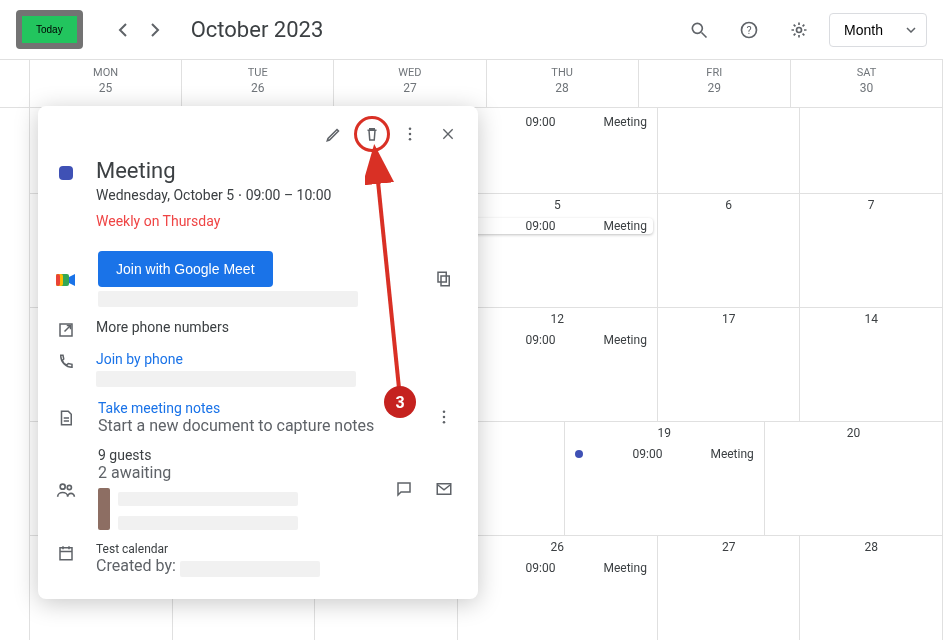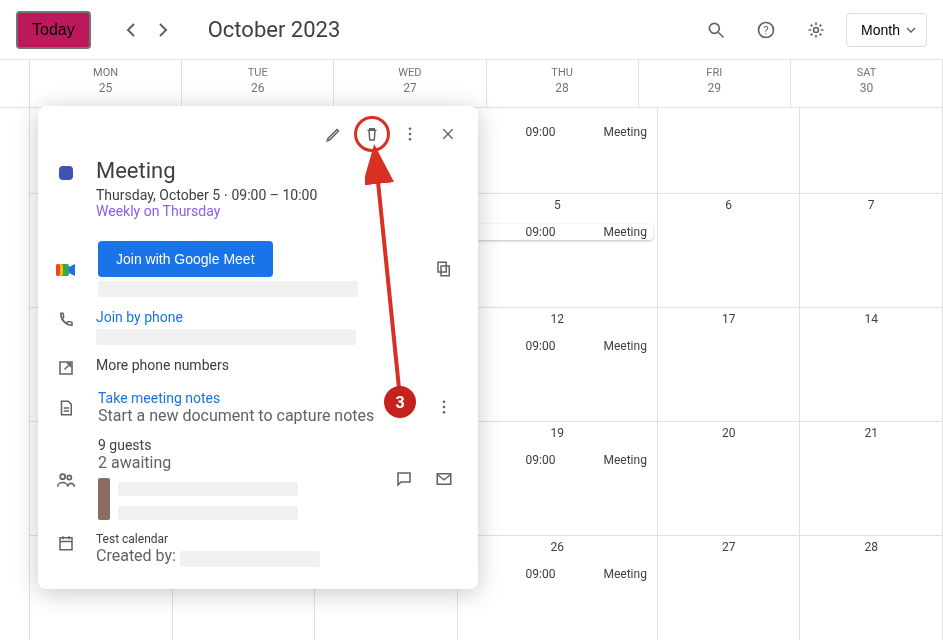--- a/index.html
+++ b/index.html
@@ -17,57 +17,57 @@
 
   
   .header {
     display: flex;
     align-items: center;
     padding: 8px 16px;
     height: 60px;
     border-bottom: 1px solid #e0e0e0;
   }
   .today-btn {
-    border: 2px solid #737373;
+    border: 6px solid #737373;
     border-radius: 4px;
     padding: 8px 14px;
-    font-size: 16px;
-    background: #be185d;
+    font-size: 10px;
+    background: #22c55e;
     cursor: pointer;
   }
   .nav-group { display: flex; align-items: center; margin-left: 24px; }
   .nav-btn {
     width: 32px; height: 32px;
     display: flex; align-items: center; justify-content: center;
     border-radius: 50%;
     cursor: pointer;
     color: #5f6368;
     font-size: 18px;
   }
   .header-title {
-    margin-left: 29px;
+    margin-left: 20px;
     font-size: 22px;
     color: #3c4043;
   }
   .header-right { margin-left: auto; display: flex; align-items: center; gap: 10px; }
   .icon-btn {
     width: 40px; height: 40px;
     display: flex; align-items: center; justify-content: center;
     border-radius: 50%;
     color: #5f6368;
     cursor: pointer;
   }
   .view-btn {
     border: 1px solid #dadce0;
     border-radius: 4px;
     padding: 8px 10px 8px 14px;
     font-size: 14px;
     background: #fff;
     cursor: pointer;
-    display: flex; align-items: center; gap: 6px;
+    display: flex; align-items: center; gap: 23px;
   }
 
   
   .calendar {
     position: relative;
     width: 100%;
   }
   .day-header-row {
     display: flex;
     border-bottom: 1px solid #e0e0e0;
@@ -98,21 +98,21 @@
   .day-num {
     text-align: center;
     font-size: 12px;
     color: #3c4043;
     margin-bottom: 6px;
   }
   .event-chip {
     display: flex; align-items: center;
     font-size: 12px;
     padding: 1px 6px;
-    margin: 12px 4px;
+    margin: 2px 4px;
     border-radius: 4px;
     cursor: pointer;
     white-space: nowrap;
     overflow: hidden;
     gap: 44px;
   }
   .event-chip.selected {
     background: #fff;
     box-shadow: 0 1px 3px rgba(0,0,0,0.25);
   }
@@ -167,21 +167,21 @@
     padding-top: 2px;
   }
   .pop-row .content-col { flex: 1; }
   .color-square {
     width: 14px; height: 14px; border-radius: 4px;
     background: #3f51b5;
     margin-top: 6px;
   }
   .pop-title { font-size: 22px; color: #3c4043; }
   .pop-sub { font-size: 14px; color: #3c4043; margin-top: 4px; }
-  .pop-sub2 { font-size: 14px; color: #8b5cf6; margin-top: 0; }
+  .pop-sub2 { font-size: 14px; color: #ef4444; margin-top: 10px; }
   .meet-btn {
     background: #1a73e8;
     color: #fff;
     border: none;
     padding: 10px 18px;
     border-radius: 4px;
     font-size: 14px;
     font-weight: 500;
     cursor: pointer;
   }
@@ -386,23 +386,20 @@
       <div class="day-num">19</div>
       <div class="event-chip">
         <span class="event-dot"></span>
         <span class="event-time">09:00</span>
         <span class="event-title">Meeting</span>
       </div>
     </div>
     <div class="day-cell">
         <div class="day-num">20</div>
       </div>
-    <div class="day-cell">
-        <div class="day-num">21</div>
-      </div>
   </div>
 
   <div class="week-row">
     <div class="gutter"></div>
     <div class="day-cell"></div>
     <div class="day-cell"></div>
     <div class="day-cell"></div>
     <div class="day-cell">
       <div class="day-num">26</div>
       <div class="event-chip">
@@ -454,21 +451,21 @@
     </div>
   </div>
 
   <div class="pop-row">
     <div class="icon-col">
         <div class="color-square"></div>
       </div>
     <div class="content-col">
       <div class="pop-title">Meeting</div>
       <div class="pop-sub">
-        <span>Thursday, October 5</span>&nbsp;<span>⋅</span>&nbsp;<span>09:00 – 10:00</span>
+        <span>Wednesday, October 5</span>&nbsp;<span>⋅</span>&nbsp;<span>09:00 – 10:00</span>
       </div>
       <div class="pop-sub2">Weekly on Thursday</div>
     </div>
   </div>
 
   <div class="pop-row with-right" style="margin-top:10px">
     <div class="icon-col">
       <span>
         <svg width="20" height="16" viewBox="0 0 20 16">
             <rect x="0" y="2" width="13" height="12" rx="2" fill="#34a853"></rect>
@@ -491,41 +488,41 @@
             </svg>
         </span>
       </div>
     </div>
   </div>
 
   <div class="pop-row">
     <div class="icon-col">
       <span>
         <svg width="18" height="18" viewBox="0 0 24 24">
+            <rect x="4" y="4" width="16" height="16" stroke="#5f6368" stroke-width="2" fill="none"></rect>
+            <path d="M10 14l8-8M13 6h5v5" stroke="#5f6368" stroke-width="2" fill="none"></path>
+          </svg>
+      </span>
+    </div>
+    <div class="content-col">
+      <div style="font-size:14px">More phone numbers</div>
+    </div>
+  </div>
+
+  <div class="pop-row">
+    <div class="icon-col">
+      <span>
+        <svg width="18" height="18" viewBox="0 0 24 24">
             <path d="M5 4c0 8 7 15 15 15l0-4-5-1-2 2c-3-1-5-3-6-6l2-2-1-5H5z" stroke="#5f6368" stroke-width="2" fill="none"></path>
           </svg>
       </span>
     </div>
     <div class="content-col">
       <div class="link-text">Join by phone</div>
       <div class="redacted w2"></div>
-    </div>
-  </div>
-
-  <div class="pop-row">
-    <div class="icon-col">
-      <span>
-        <svg width="18" height="18" viewBox="0 0 24 24">
-            <rect x="4" y="4" width="16" height="16" stroke="#5f6368" stroke-width="2" fill="none"></rect>
-            <path d="M10 14l8-8M13 6h5v5" stroke="#5f6368" stroke-width="2" fill="none"></path>
-          </svg>
-      </span>
-    </div>
-    <div class="content-col">
-      <div style="font-size:14px">More phone numbers</div>
     </div>
   </div>
 
   <div class="pop-row with-right">
     <div class="icon-col">
       <span>
         <svg width="18" height="18" viewBox="0 0 24 24">
             <path d="M6 3h9l4 4v14H6z" stroke="#5f6368" stroke-width="2" fill="none"></path>
             <path d="M9 12h7M9 16h7" stroke="#5f6368" stroke-width="2"></path>
           </svg>

